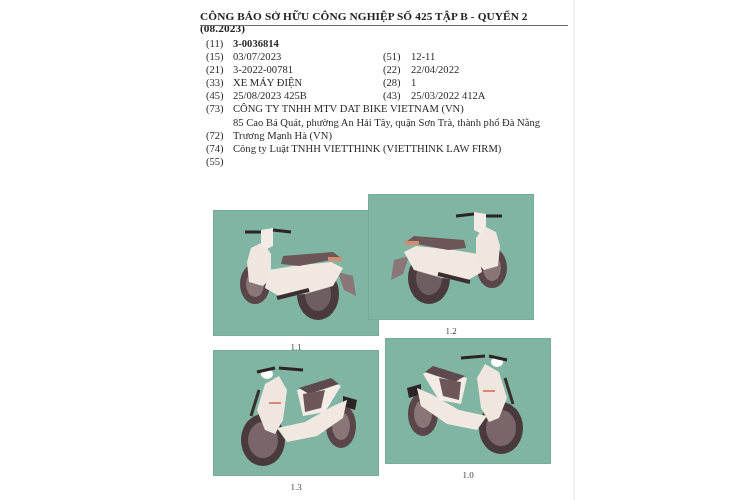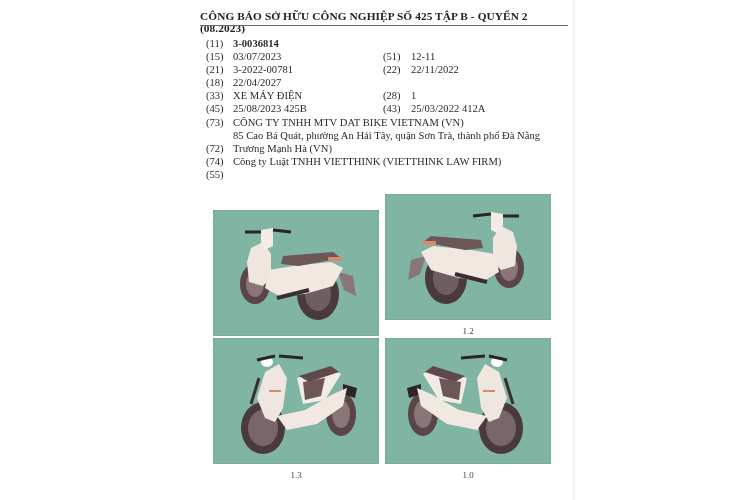--- a/index.html
+++ b/index.html
@@ -21,22 +21,22 @@
     .val2 { position: absolute; left: 205px; }
     .bold { font-weight: bold; }
     .figures { position: absolute; left: 213px; top: 194px; width: 338px; }
     .fig { position: absolute; width: 166px; }
     .fig .img {
       width: 166px; height: 126px; background: #7fb5a2; position: relative; overflow: hidden;
       box-shadow: inset 0 0 0 1px #76ac99;
     }
     .fig .cap { text-align: center; font-size: 9px; color: #444; margin-top: 6px; }
     .fig1 { left: 0; top: 16px; }
-    .fig2 { left: 172px; top: 0; }
-    .fig3 { left: 0; top: 144px; }
+    .fig2 { left: 155px; top: 0; }
+    .fig3 { left: 0; top: 156px; }
     .fig4 { left: 172px; top: 144px; }
     svg { display: block; }
   </style>
 </head>
 <body>
 
 <div class="page-edge"></div>
 
 <div class="header">CÔNG BÁO SỞ HỮU CÔNG NGHIỆP SỐ 425 TẬP B - QUYỂN 2 (08.2023)</div>
 <div class="header-rule"></div>
@@ -49,25 +49,21 @@
   <div class="row">
     <span class="code">(15)</span>
     <span class="val">03/07/2023</span>
     <span class="code2">(51)</span>
     <span class="val2">12-11</span>
   </div>
   <div class="row">
     <span class="code">(21)</span>
     <span class="val">3-2022-00781</span>
     <span class="code2">(22)</span>
-    <span class="val2">22/11/2022</span>
-  </div>
-  <div class="row">
-    <span class="code">(18)</span>
-    <span class="val">22/04/2027</span>
+    <span class="val2">22/04/2022</span>
   </div>
   <div class="row">
     <span class="code">(33)</span>
     <span class="val">XE MÁY ĐIỆN</span>
     <span class="code2">(28)</span>
     <span class="val2">1</span>
   </div>
   <div class="row">
     <span class="code">(45)</span>
     <span class="val">25/08/2023 425B</span>

